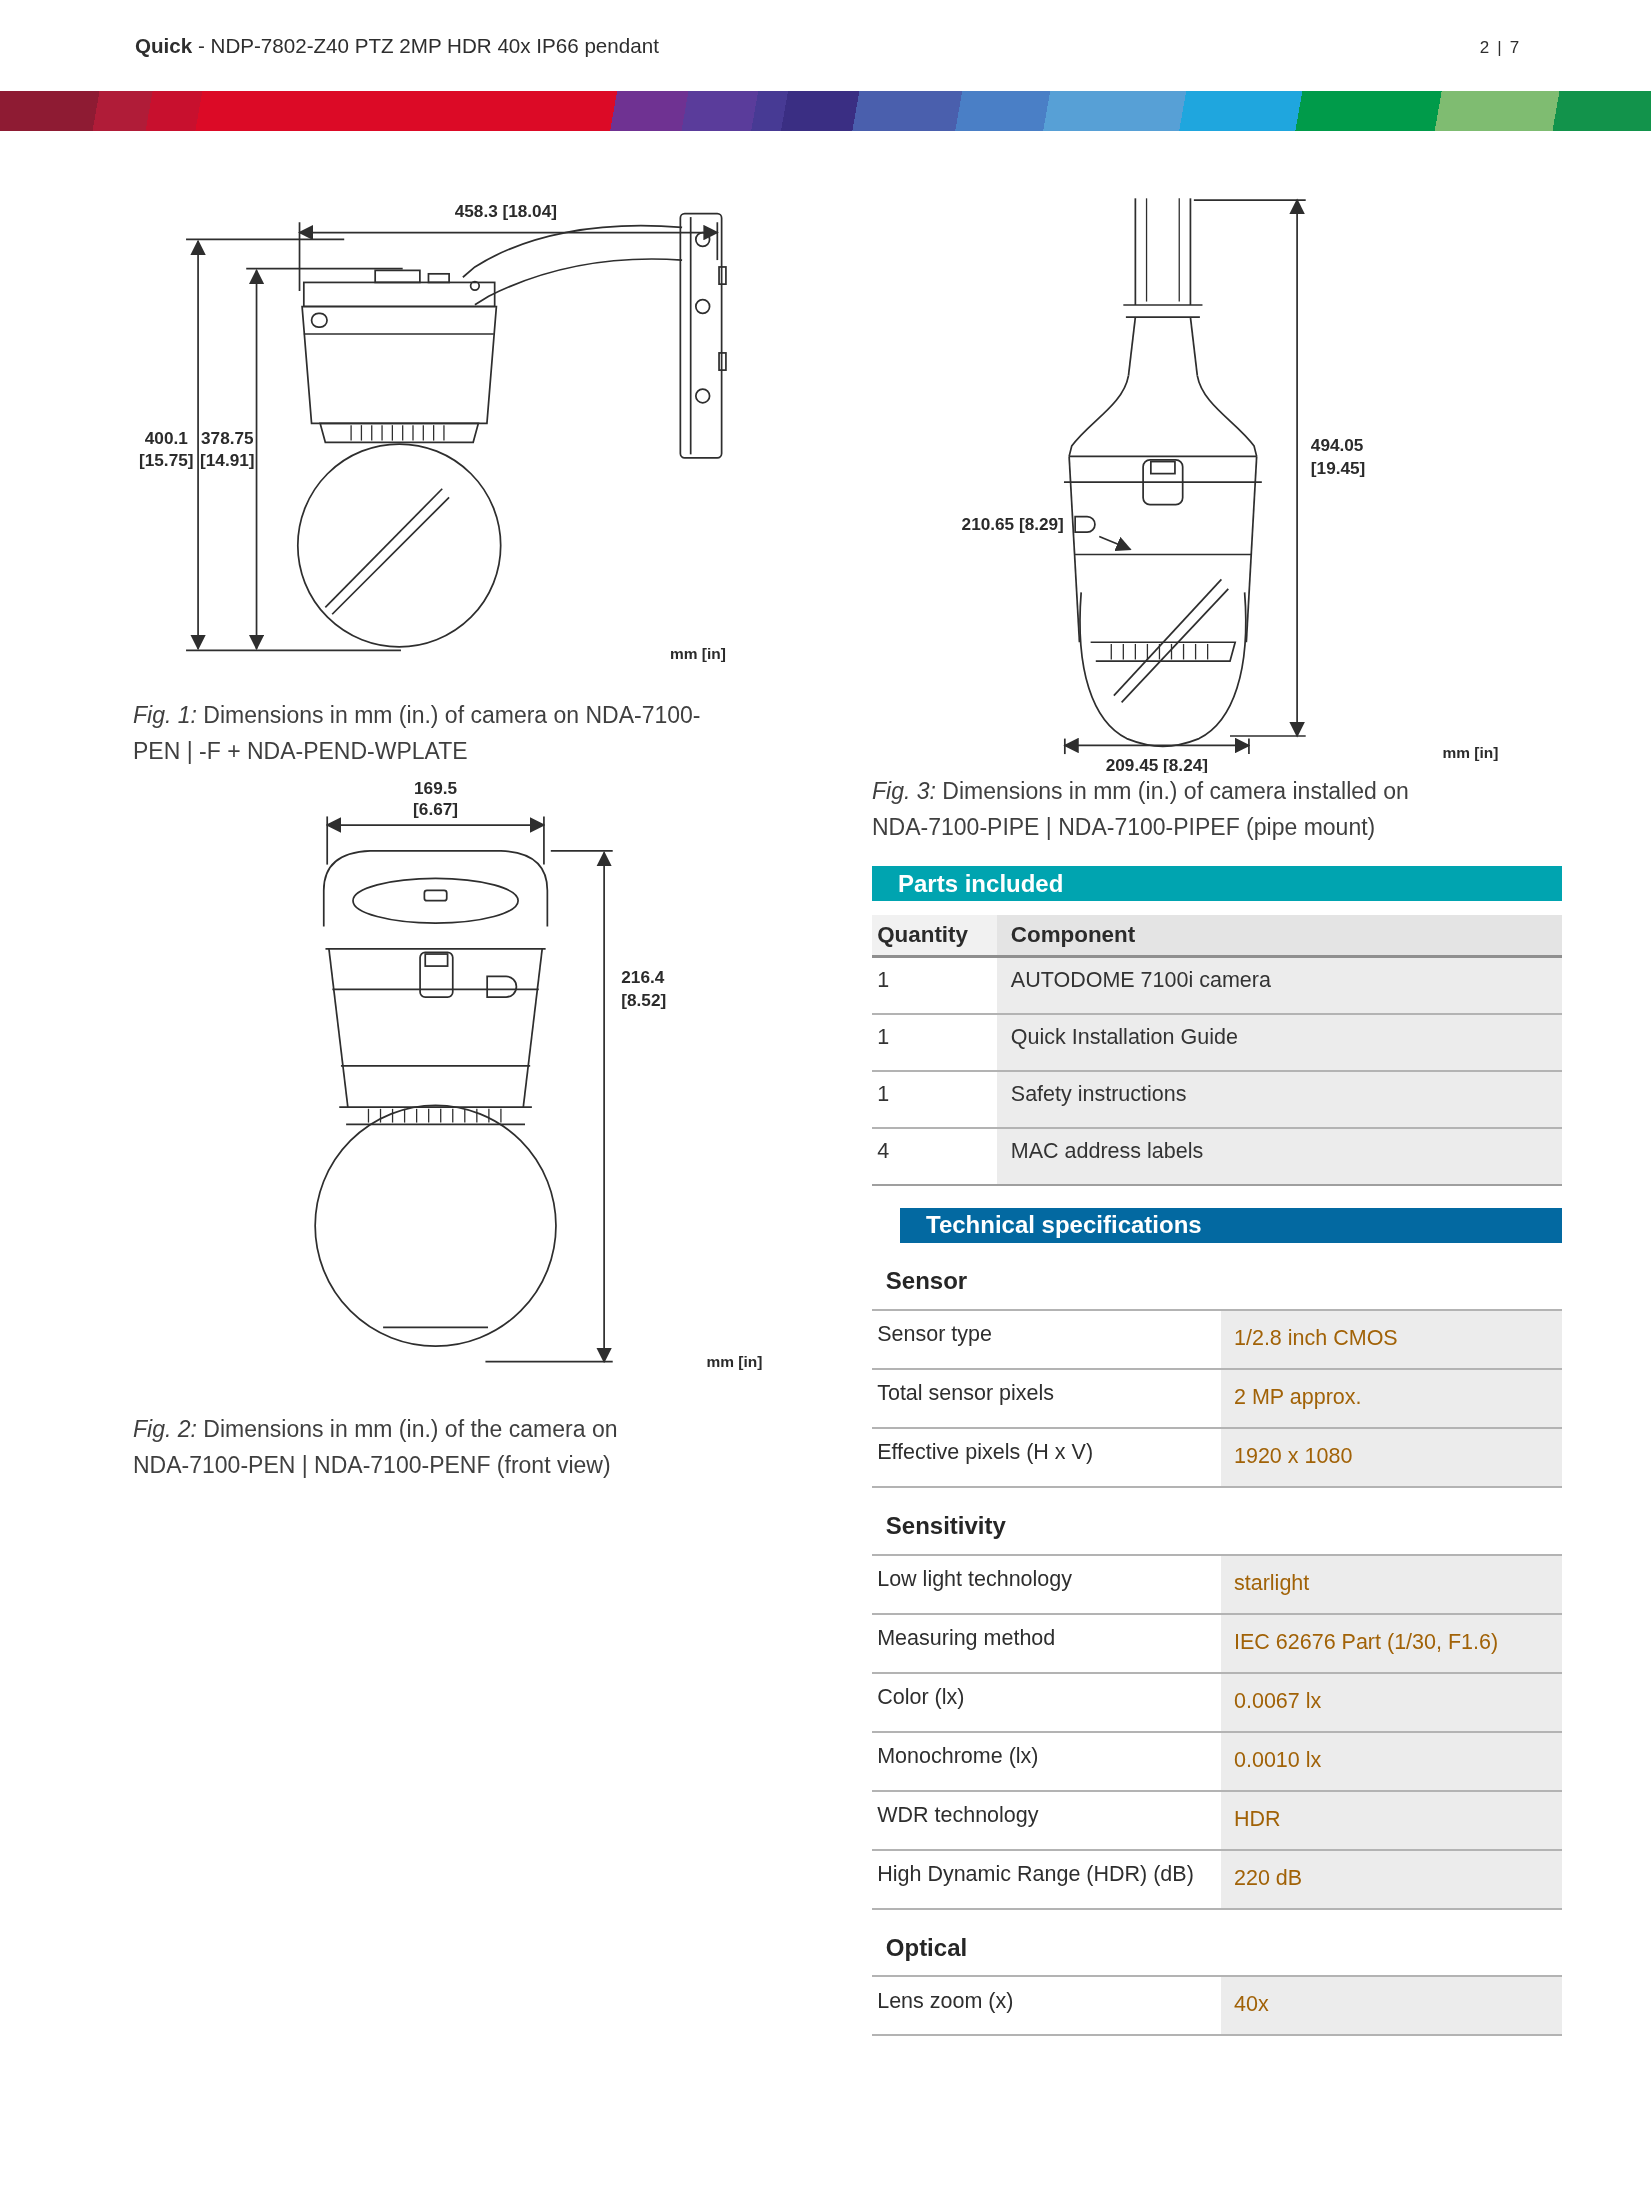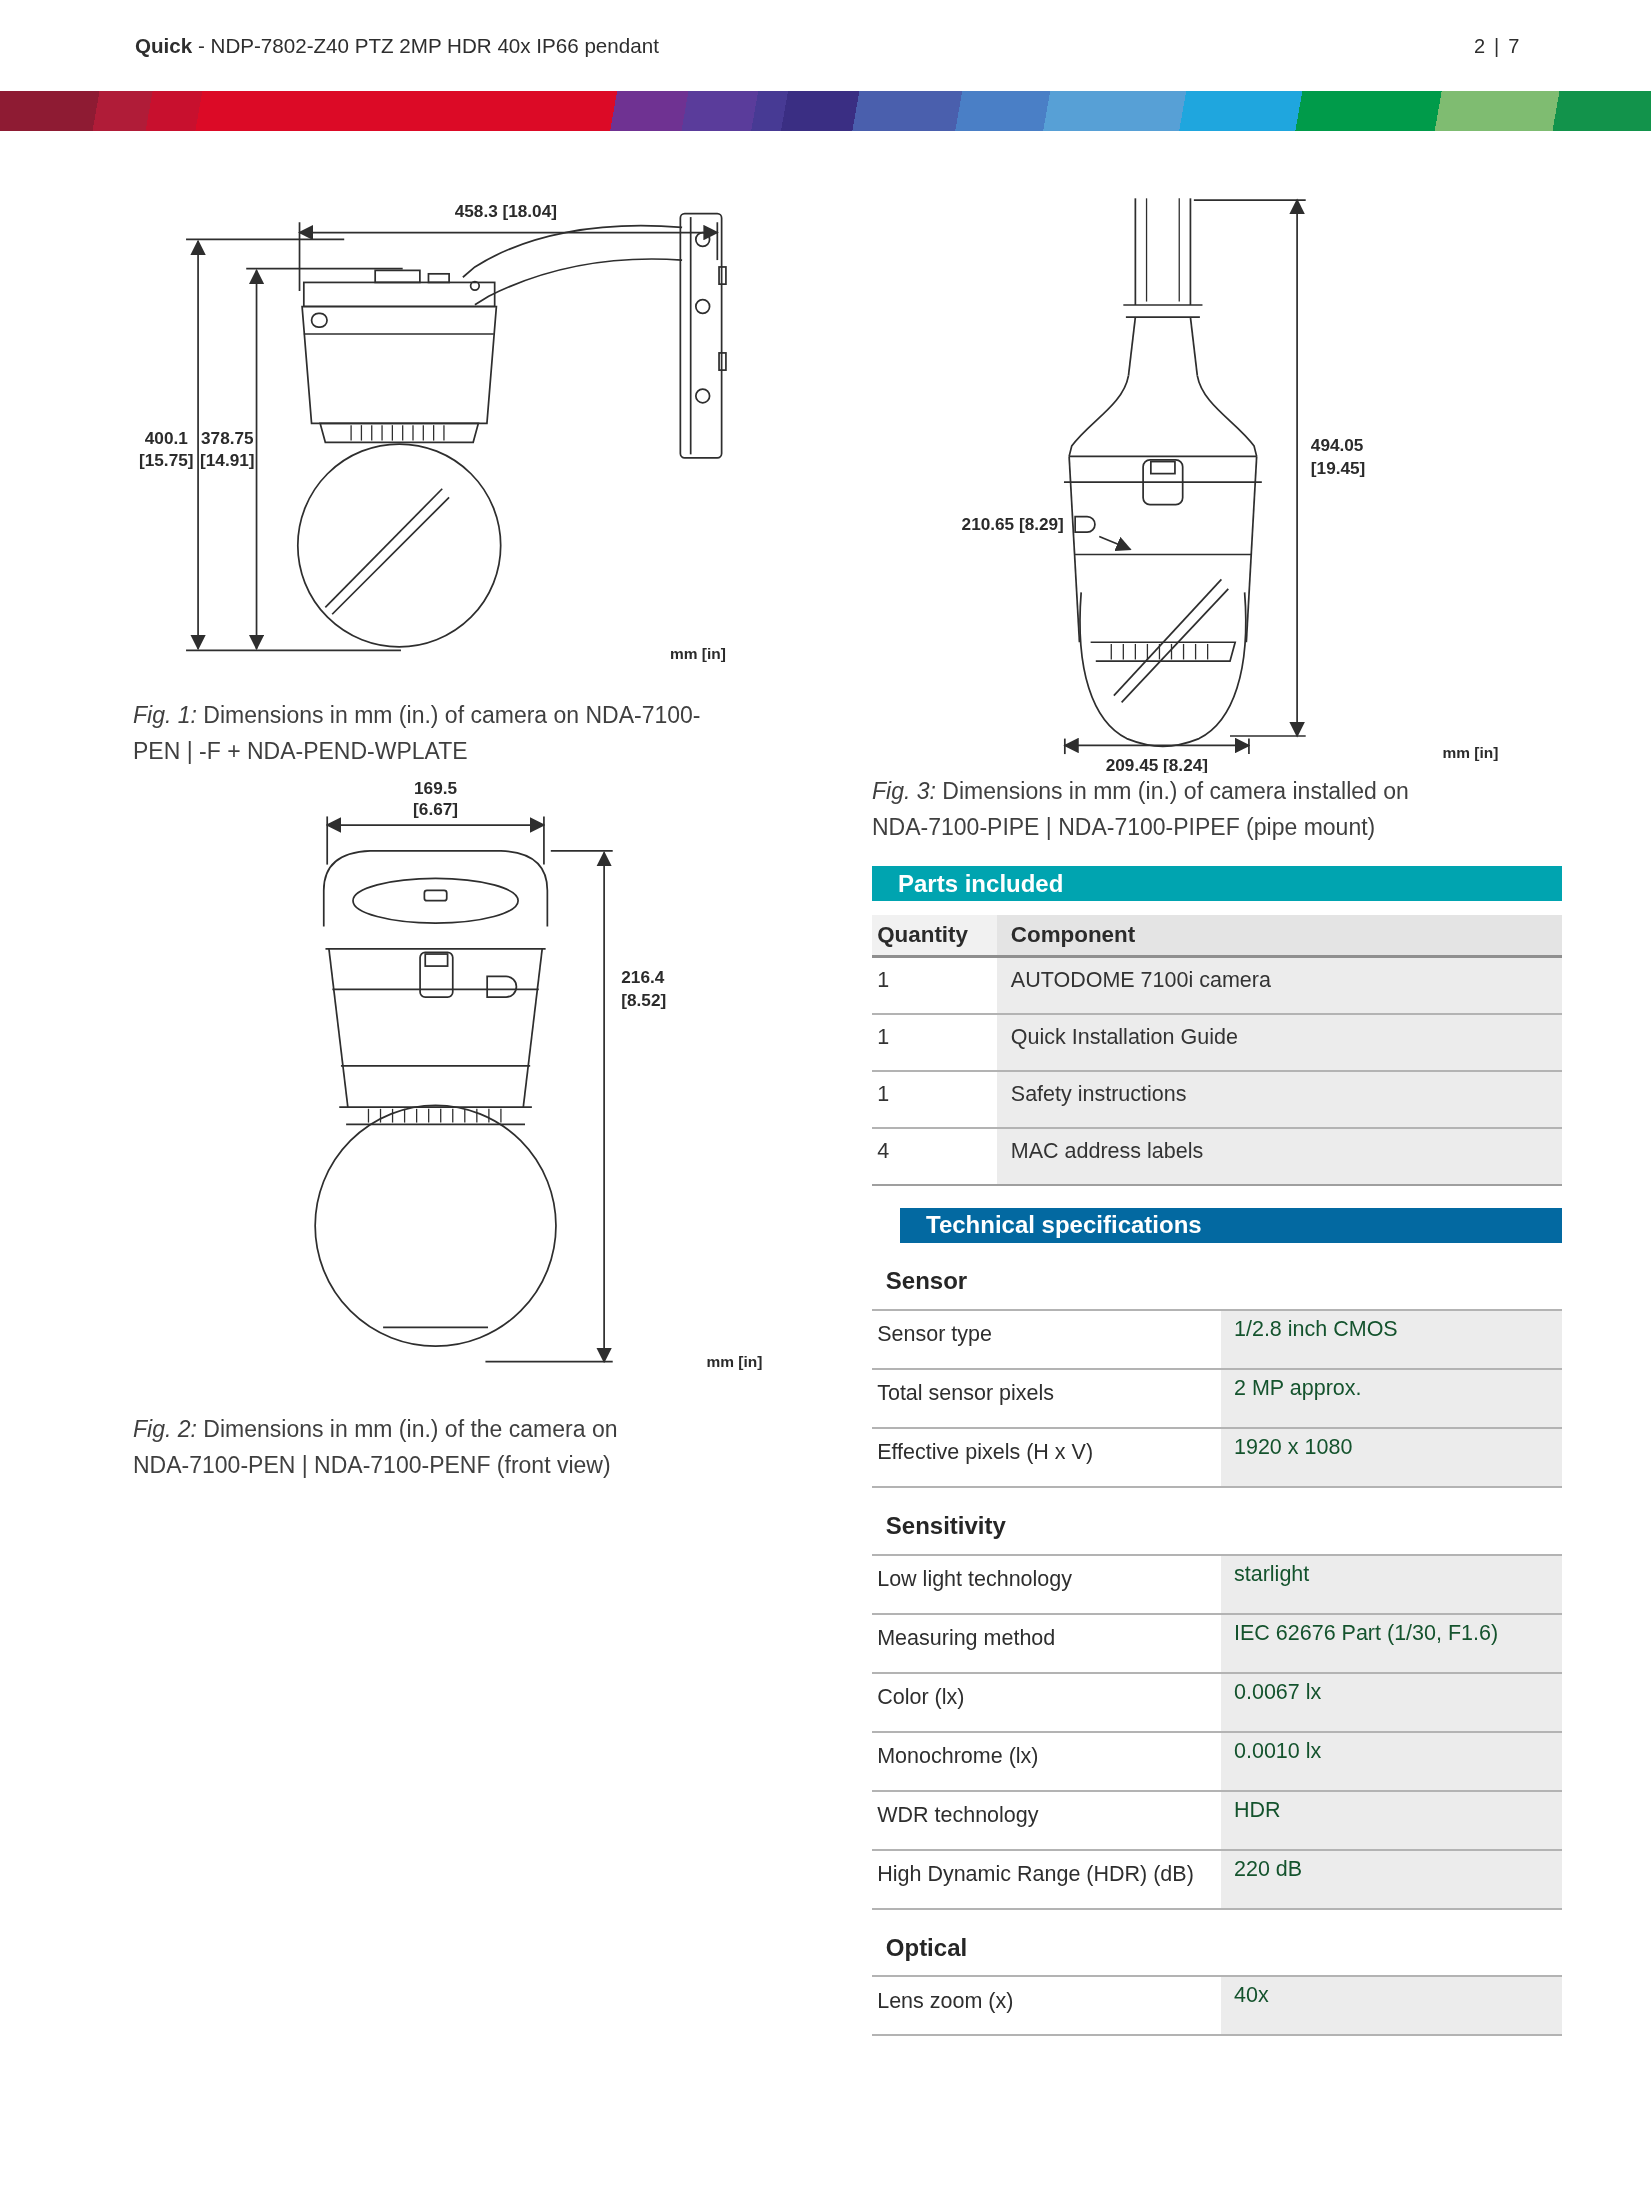--- a/index.html
+++ b/index.html
@@ -3,21 +3,21 @@
 <meta charset="utf-8">
 <style>
   html,body{margin:0;padding:0;background:#ffffff;}
   #page{position:relative;width:1652px;height:2203px;background:#ffffff;overflow:hidden;
         font-family:"Liberation Sans",sans-serif;color:#333;}
 
   
   .hdr{position:absolute;top:34px;left:135px;width:1386px;display:flex;
        justify-content:space-between;align-items:baseline;font-size:20.6px;color:#2e2e2e;}
   .hdr b{font-weight:bold;}
-  .pagenum{font-size:20px;color:#2e2e2e;letter-spacing:1.7px;text-align:right;}
+  .pagenum{font-size:17px;color:#2e2e2e;letter-spacing:1.7px;text-align:right;}
 
   
   .cbar{position:absolute;top:91px;left:0;width:1652px;height:40px;background:#c00;}
 
   
   .fig-svg{position:absolute;}
   svg text{font-family:"Liberation Sans",sans-serif;font-weight:bold;fill:#2b2b2b;font-size:20px;}
   svg text.units{font-size:18px;}
   .caption{position:absolute;font-size:23px;line-height:36px;color:#3f3f3f;}
   .caption em{font-style:italic;}
@@ -36,22 +36,22 @@
   .p-row + .p-row{border-top:2.6px solid #b3b3b3;}
   .p-row .c1{width:125px;background:#ffffff;font-size:21.5px;padding:10.3px 0 0 5.2px;box-sizing:border-box;}
   .p-row .c2{flex:1;background:#ececec;font-size:21.5px;padding:10.3px 0 0 13.8px;box-sizing:border-box;}
 
   .spec-section h3{font-size:24px;font-weight:bold;color:#262626;
                    margin:24px 0 13.8px 13.8px;}
   .spec-rows{border-bottom:2.6px solid #b3b3b3;}
   .spec-row{display:flex;min-height:57px;border-top:2.6px solid #b3b3b3;}
   .spec-label{width:349px;background:#ffffff;font-size:21.5px;color:#2e2e2e;
               padding:11.2px 8.6px 0 5.2px;box-sizing:border-box;}
-  .spec-value{flex:1;background:#ececec;font-size:21.5px;color:#14532d;
-              padding:6px 0 0 13px;box-sizing:border-box;}
+  .spec-value{flex:1;background:#ececec;font-size:21.5px;color:#a16207;
+              padding:15px 0 0 13px;box-sizing:border-box;}
 </style>
 </head>
 <body>
 
 <div id="page">
 
   <div class="hdr">
     <div>
       <b>Quick</b><span> - NDP-7802-Z40 PTZ 2MP HDR 40x IP66 pendant</span>
     </div>

